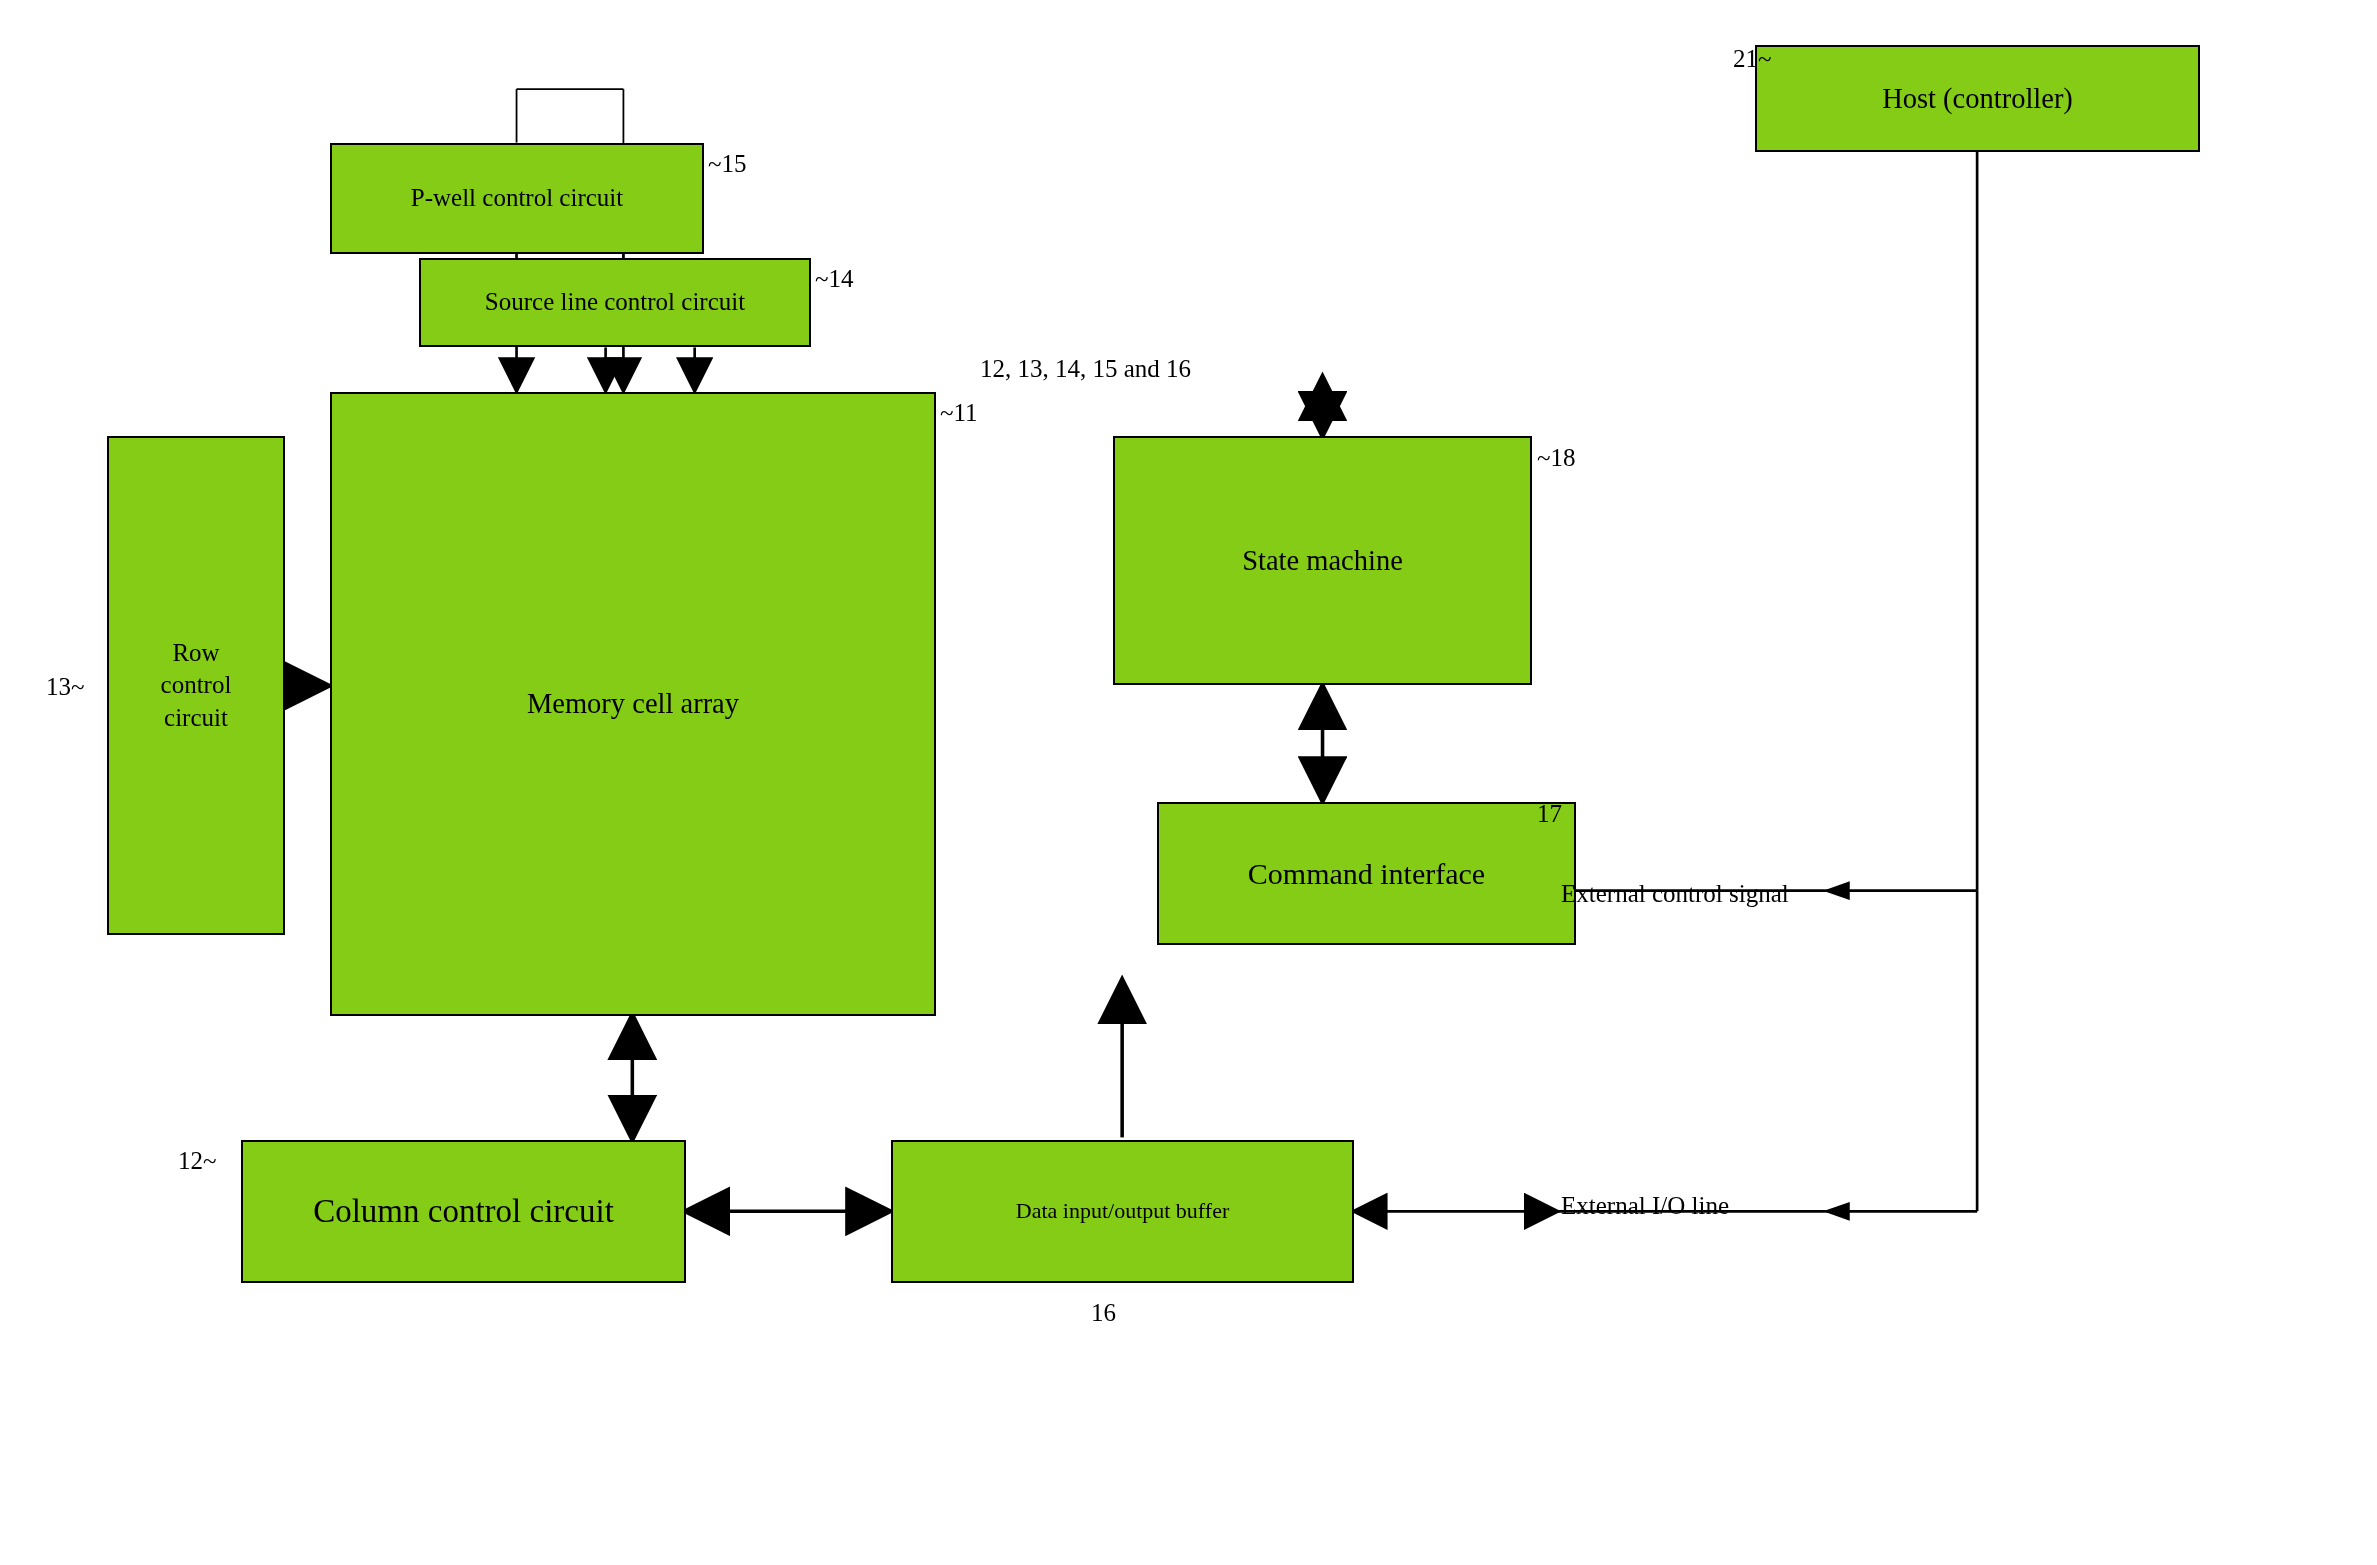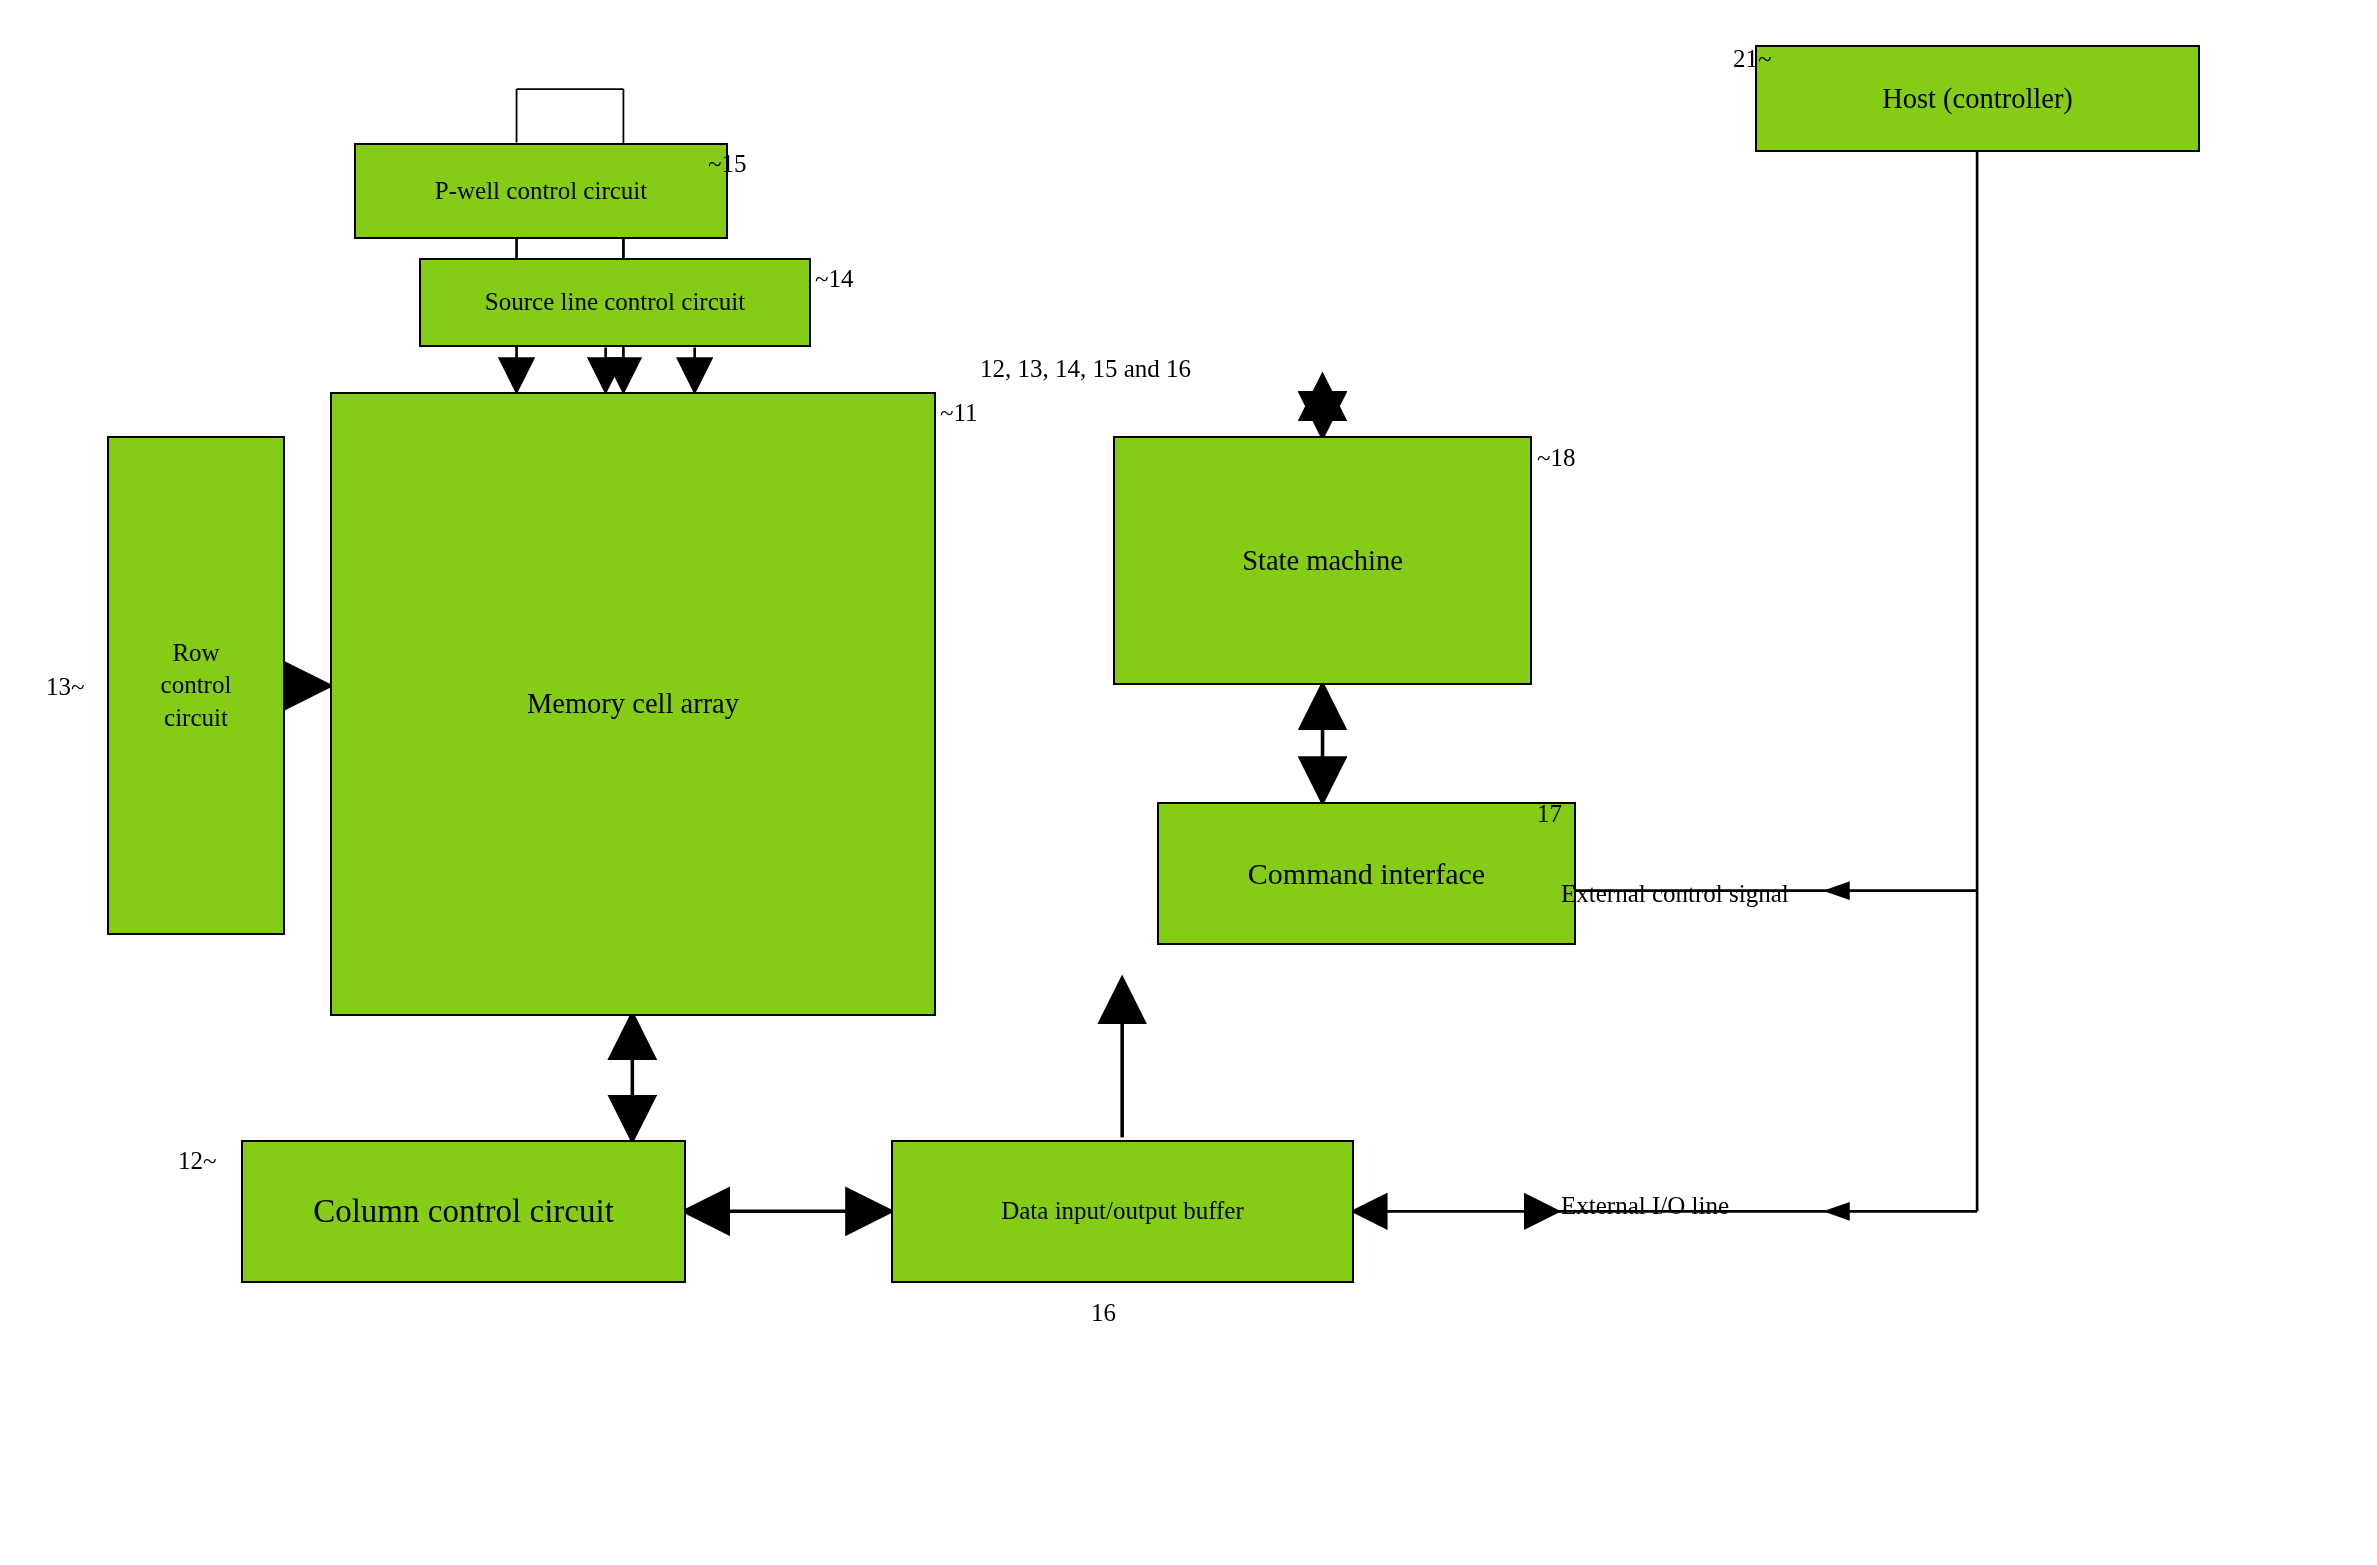--- a/index.html
+++ b/index.html
@@ -106,21 +106,21 @@
     <line x1="580" y1="160" x2="580" y2="100" stroke="#000" stroke-width="2"></line>
     <line x1="700" y1="290" x2="700" y2="100" stroke="#000" stroke-width="2"></line>
     <line x1="580" y1="100" x2="700" y2="100" stroke="#000" stroke-width="2"></line>
 
   </svg>
 
   <div class="box" style="left:1755px; top:45px; width:445px; height:107px; font-size:28.5px;">
     <span>Host (controller)</span>
   </div>
 
-  <div class="box" style="left:330px; top:143px; width:374px; height:96px; font-size:25px;margin-left:24px;">
+  <div class="box" style="left:330px; top:143px; width:374px; height:111px; font-size:25px;">
     <span>P-well control circuit</span>
   </div>
 
   <div class="box" style="left:419px; top:258px; width:392px; height:89px; font-size:25px;">
     <span>Source line control circuit</span>
   </div>
 
   <div class="box" style="left:107px; top:436px; width:178px; height:499px; font-size:25px;">
     <span style="white-space:pre-line;text-align:center;">Row
 control
@@ -136,21 +136,21 @@
   </div>
 
   <div class="box" style="left:1113px; top:802px; width:419px; height:143px; font-size:30px;margin-left:44px;">
     <span>Command interface</span>
   </div>
 
   <div class="box" style="left:241px; top:1140px; width:445px; height:143px; font-size:33px;">
     <span>Column control circuit</span>
   </div>
 
-  <div class="box" style="left:891px; top:1140px; width:463px; height:143px; font-size:25px;">
+  <div class="box" style="left:891px; top:1140px; width:463px; height:143px; font-size:22px;">
     <span>Data input/output buffer</span>
   </div>
 
   <div class="label" style="left:708px; top:150px;">~15</div>
 
   <div class="label" style="left:815px; top:265px;">~14</div>
 
   <div class="label" style="left:940px; top:399px;">~11</div>
 
   <div class="label" style="left:46px; top:673px;">13~</div>

